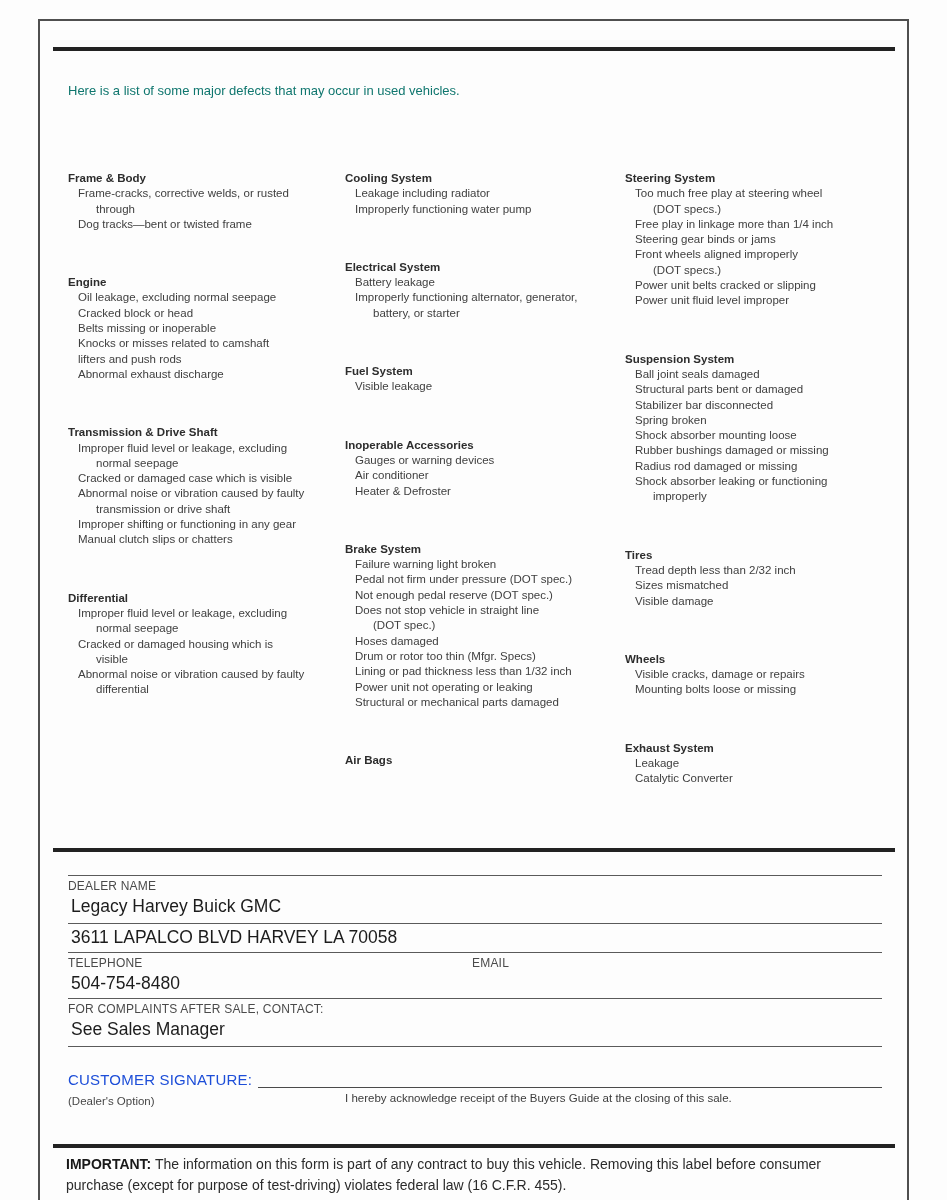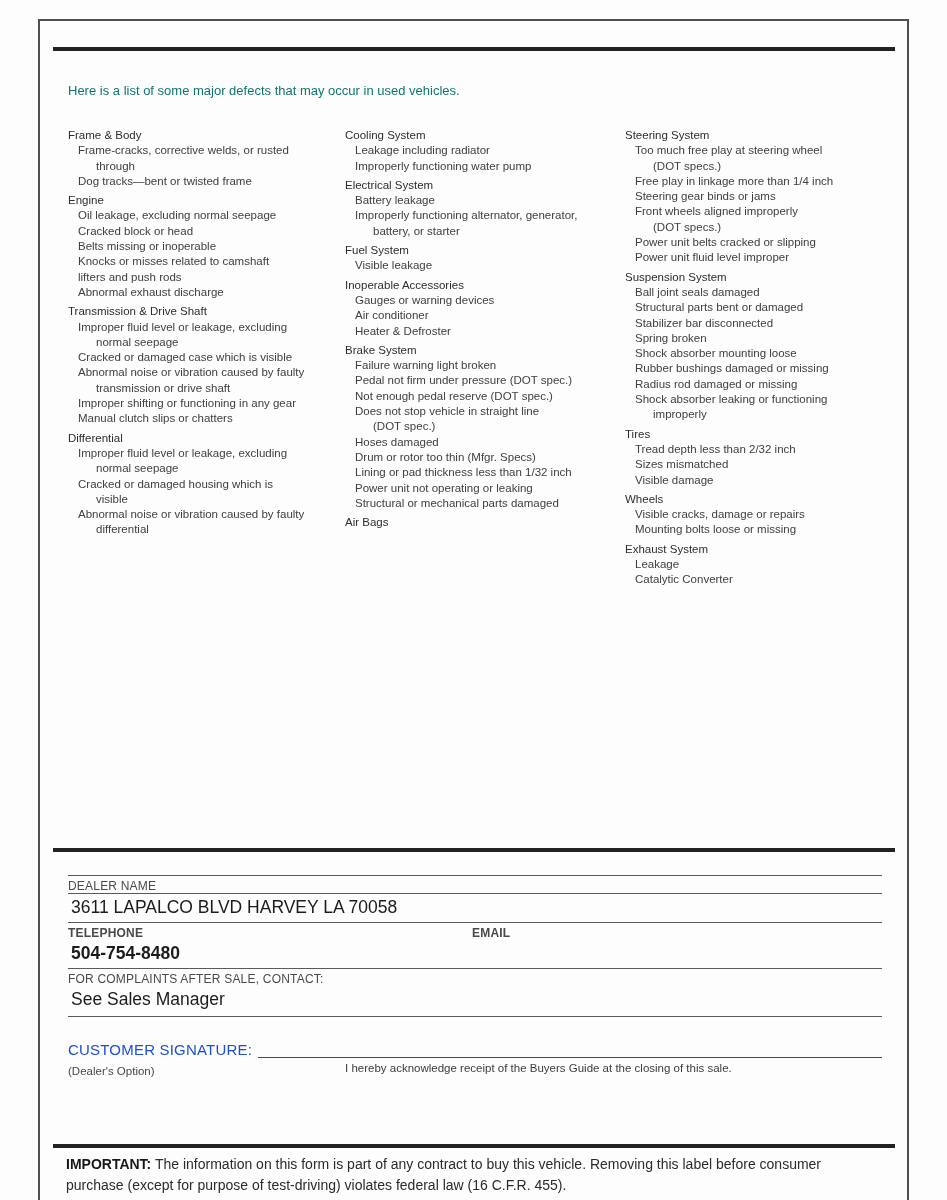--- a/index.html
+++ b/index.html
@@ -27,38 +27,38 @@
   .columns{
     position:absolute;left:68px;top:128px;width:842px;
     display:flex;
   }
   .col{font-size:11.5px;line-height:15.3px;}
   .col-1{width:277px;}
   .col-2{width:280px;}
   .col-3{width:285px;}
   .section{margin-top:4px;}
   .section:first-child{margin-top:0;}
-  .sec-title{font-weight:normal;color:#2d2d2d;}
+  .sec-title{font-weight:bold;color:#2d2d2d;margin-top:43px;}
   .line{color:#404040;}
   .line.i1{padding-left:10px;}
   .line.i2{padding-left:28px;}
   
   .dealer-form{position:absolute;left:68px;top:875px;width:814px;}
   .form-row{border-top:1.5px solid #5a5a5a;}
   .form-label{
     font-size:12px;line-height:14px;color:#4a4a4a;
     padding-top:3px;letter-spacing:.2px;
   }
   .form-value{
     font-size:17.5px;line-height:22px;color:#1c1c1c;
     padding:2px 0 6px 3px;min-height:22px;
   }
   .row-tight .form-value{padding-bottom:4px;}
   .row-last{border-bottom:1.5px solid #5a5a5a;}
-  .tel-email{display:flex;font-weight:bold;}
+  .tel-email{display:flex;}
   .tel-part{width:404px;}
   .email-part{flex:1;}
   
   .sig-block{margin-top:24px;}
   .sig-row{display:flex;align-items:flex-end;}
   .sig-label{font-size:15px;color:#1d4ed8;letter-spacing:.2px;white-space:nowrap;}
   .sig-line{flex:1;border-bottom:1.5px solid #4a4a4a;height:13px;margin-left:6px;}
   .sig-sub{position:relative;margin-top:3px;height:16px;}
   .sig-option{font-size:11.5px;color:#474747;}
   .sig-ack{position:absolute;left:277px;top:1px;font-size:11.5px;color:#3c3c3c;}
@@ -196,20 +196,21 @@
       </div>
     </div>
   </div>
 
 <div class="rule rule-mid"></div>
 
 <div class="dealer-form">
 
   <div class="form-row">
     <div class="form-label">DEALER NAME</div>
+    <div class="form-value">Legacy Harvey Buick GMC</div>
   </div>
 
   <div class="form-row row-tight">
     <div class="form-value">3611 LAPALCO BLVD HARVEY LA 70058</div>
   </div>
 
   <div class="form-row row-tight">
     <div class="tel-email">
       <div class="tel-part">
         <div class="form-label">TELEPHONE</div>

